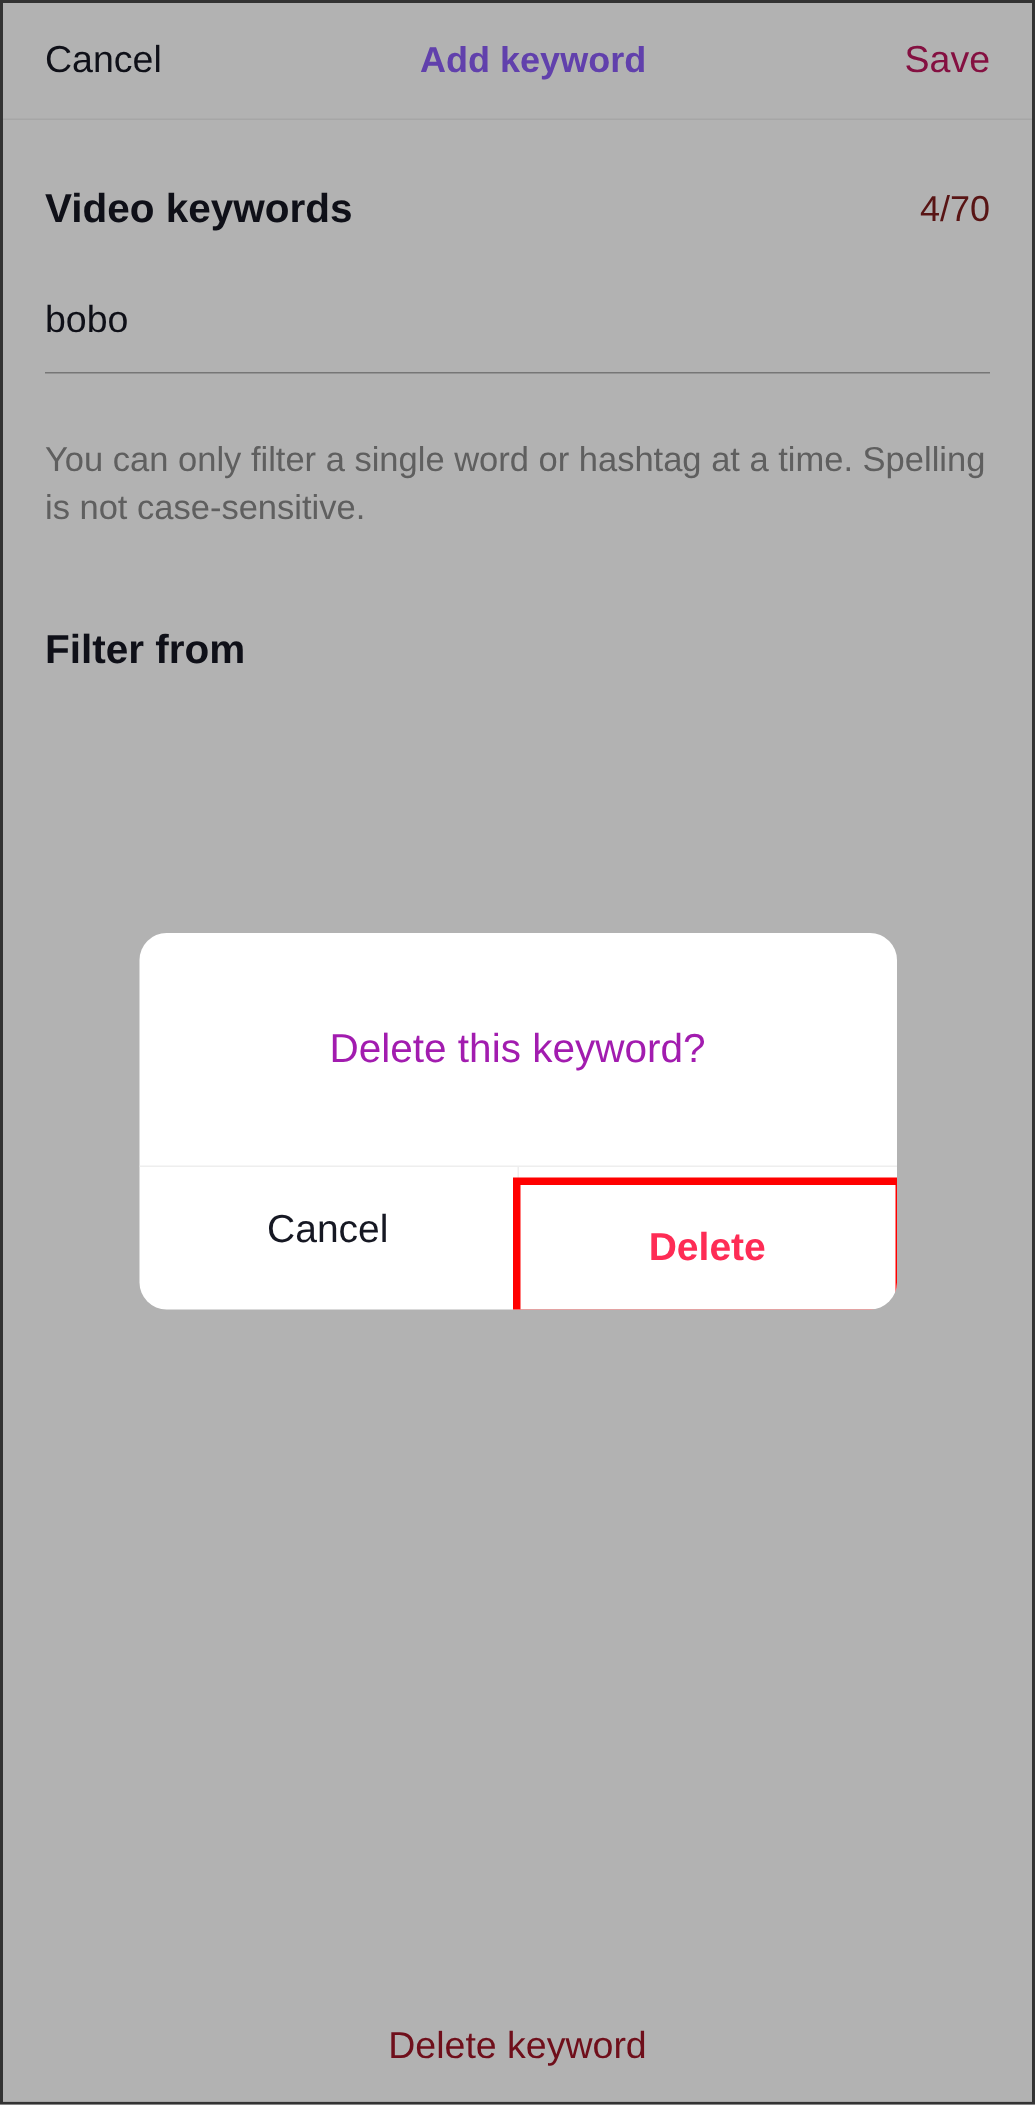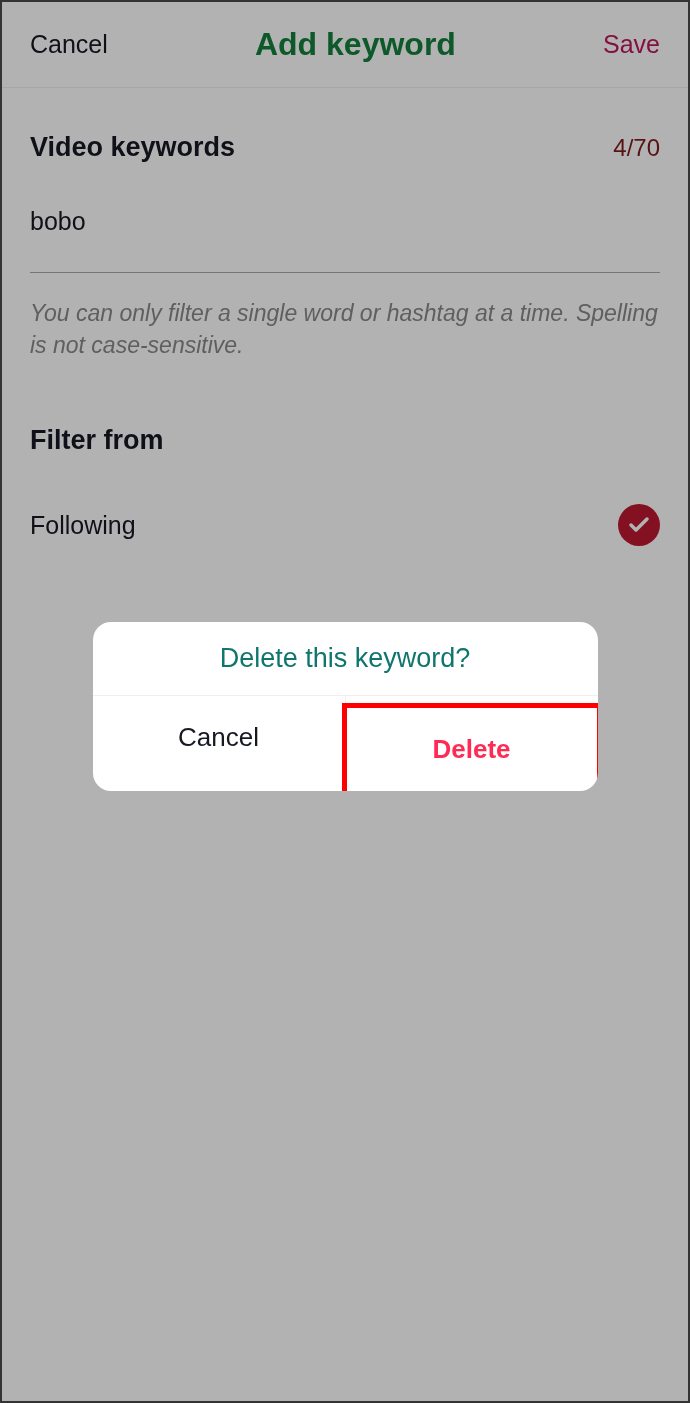--- a/index.html
+++ b/index.html
@@ -27,23 +27,23 @@
       border-bottom: 1px solid #eee;
     }
     .header-cancel {
       font-size: 25px;
       color: #161823;
       text-align: left;
     }
     .header-title {
       flex: 1;
       text-align: center;
-      font-size: 32px;
-      font-weight: 700;
-      color: #15803d;
+      font-size: 24px;
+      font-weight: 700;
+      color: #8b5cf6;
     }
     .header-save {
       font-size: 25px;
       color: #be185d;
       text-align: right;
     }
     .content {
       flex: 1;
       padding: 0;
       display: flex;
@@ -63,30 +63,29 @@
       font-weight: 700;
       color: #161823;
     }
     .counter {
       font-size: 24px;
       color: #7f1d1d;
     }
     .keyword-input {
       font-size: 25px;
       color: #161823;
-      padding-bottom: 36px;
+      padding-bottom: 20px;
       border-bottom: 1px solid #aaa;
-      margin-bottom: 24px;
+      margin-bottom: 41px;
     }
     .help-text {
       font-size: 23px;
       color: #888;
       line-height: 1.4;
       margin-bottom: 20px;
-      font-style: italic;
     }
     .filter-section {
       padding: 44px 28px 0 28px;
     }
     .filter-title {
       font-size: 27px;
       font-weight: 700;
       color: #161823;
       margin-bottom: 48px;
     }
@@ -131,24 +130,24 @@
       justify-content: center;
     }
     .dialog {
       margin-top: 620px;
       width: 505px;
       background: #fff;
       border-radius: 18px;
       overflow: hidden;
     }
     .dialog-title {
-      padding: 21px 20px;
+      padding: 62px 20px;
       text-align: center;
       font-size: 27px;
-      color: #0f766e;
+      color: #a21caf;
     }
     .dialog-actions {
       display: flex;
       border-top: 1px solid #eee;
     }
     .dialog-btn {
       flex: 1;
       padding: 26px 0;
       text-align: center;
       font-size: 26px;
@@ -193,32 +192,27 @@
         <div class="counter">4/70</div>
       </div>
       <div class="keyword-input">bobo</div>
       <div class="help-text">You can only filter a single word or hashtag at a time. Spelling is not case-sensitive.</div>
     </div>
 
     <div class="filter-section">
       <div class="filter-title">Filter from</div>
 
 
-      <div class="option-row">
-        <div class="option-label">Following</div>
-        <div class="check-circle">
-          <svg viewBox="0 0 24 24" fill="none">
-              <path d="M4 12l5 5L20 6" stroke="#fff" stroke-width="3.5" stroke-linecap="round" stroke-linejoin="round"></path>
-            </svg>
-        </div>
-      </div>
     </div>
 
     <div style="flex:1"></div>
 
+    <div class="footer">
+      <div class="delete-keyword">Delete keyword</div>
+    </div>
 
   </div>
 </div>
 
 <div class="overlay">
   <div class="dialog">
     <div class="dialog-title">Delete this keyword?</div>
     <div class="dialog-actions">
       <div class="dialog-btn dialog-cancel">Cancel</div>
       <div class="dialog-btn dialog-delete">

